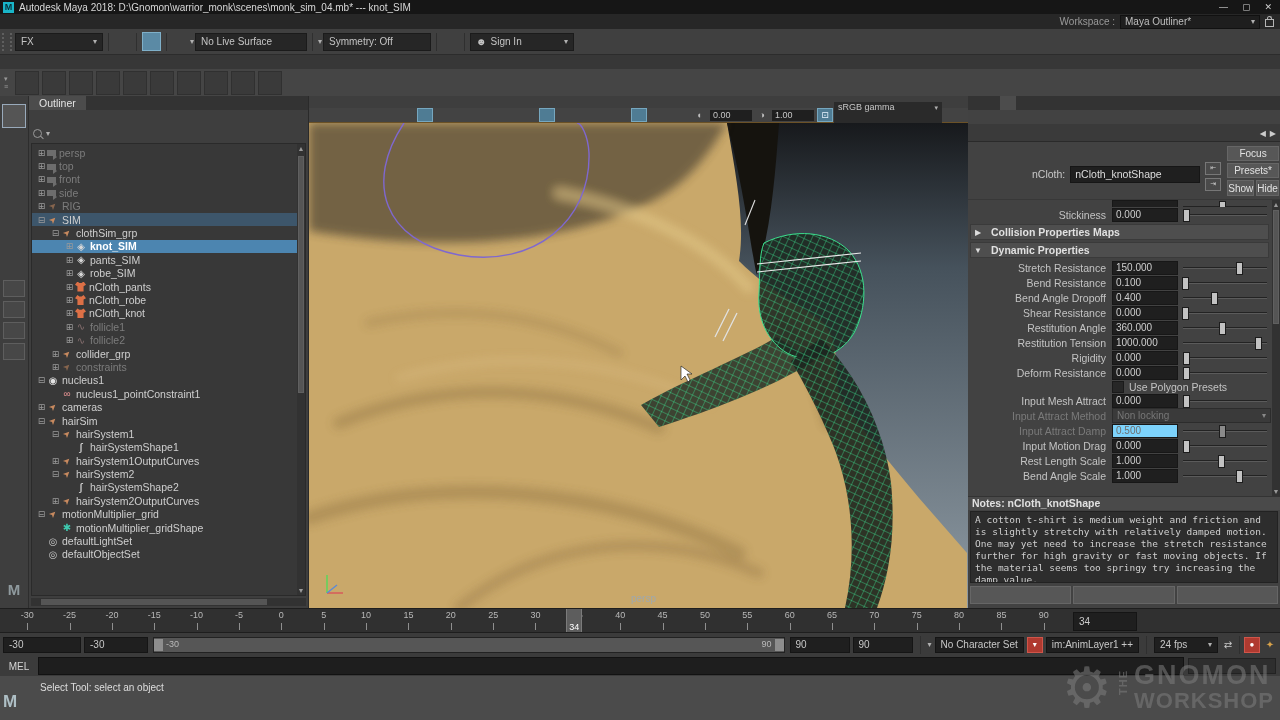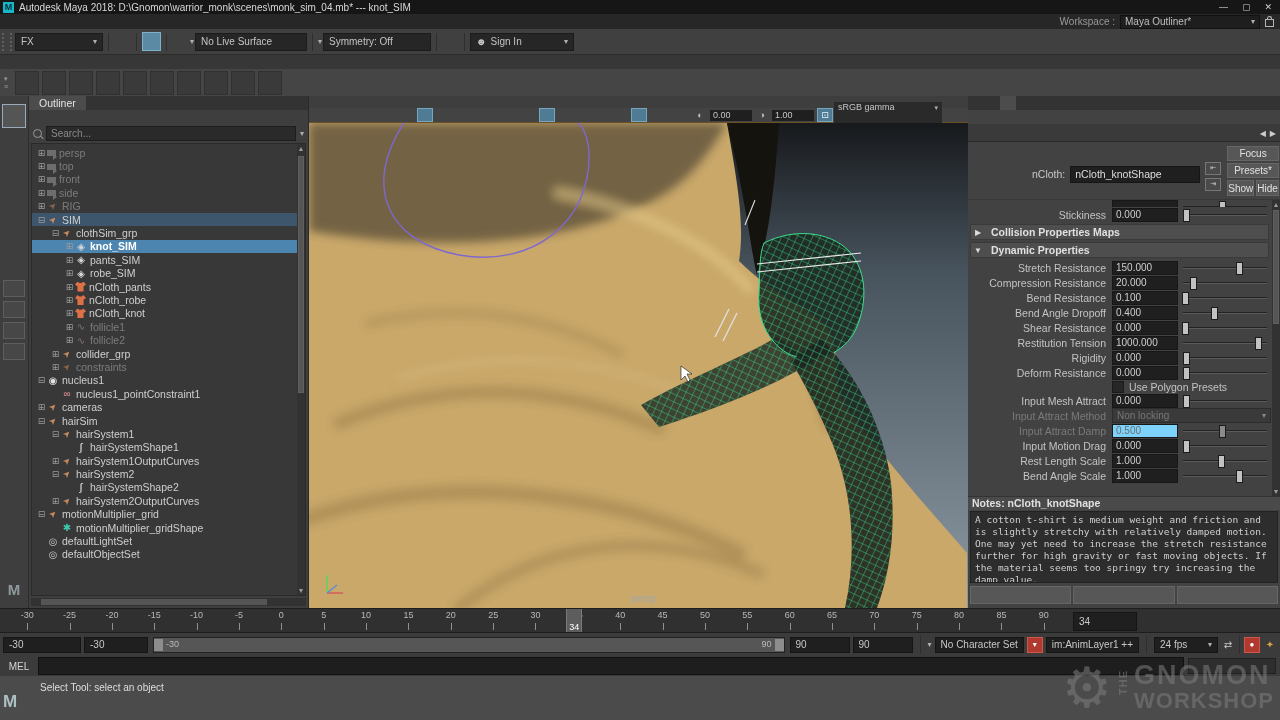--- a/index.html
+++ b/index.html
@@ -344,21 +344,20 @@
   <div id="outliner-tabrow">
     <span id="outliner-tab">Outliner</span>
   </div>
   <div id="outliner-menus">
     <span></span>
       <span></span>
       <span></span>
   </div>
   <div id="outliner-search">
     <span class="search-glyph"></span>
-    <input id="search-input" placeholder="Search..." style="">
     <span class="caret">▾</span>
   </div>
   <div id="outliner-tree">
     <div class="tree-row grayed" style="padding-left: 4px;">
         <span class="tree-exp">⊞</span>
         <span class="tree-icon ti icon-camera"></span>
         <span class="tree-label">persp</span>
       </div>
       <div class="tree-row grayed" style="padding-left: 4px;">
         <span class="tree-exp">⊞</span>
@@ -700,46 +699,46 @@
         <span class="section-label">Dynamic Properties</span>
       </div></span>
     <span><div class="attr-row">
         <span class="attr-label">Stretch Resistance</span>
         <span class="attr-field">150.000</span>
         <span class="ae-slider">
             <span class="ae-track"></span>
             <span class="ae-handle" style="left: 67%;"></span>
           </span>
       </div><div class="attr-row">
-        <span class="attr-label">Compression Resistance</span>
-        <span class="attr-field">20.000</span>
-        <span class="ae-slider">
-            <span class="ae-track"></span>
-            <span class="ae-handle" style="left: 12%;"></span>
-          </span>
-      </div><div class="attr-row">
         <span class="attr-label">Bend Resistance</span>
         <span class="attr-field">0.100</span>
         <span class="ae-slider">
             <span class="ae-track"></span>
             <span class="ae-handle" style="left: 2%;"></span>
           </span>
       </div><div class="attr-row">
         <span class="attr-label">Bend Angle Dropoff</span>
         <span class="attr-field">0.400</span>
         <span class="ae-slider">
             <span class="ae-track"></span>
             <span class="ae-handle" style="left: 37%;"></span>
           </span>
       </div><div class="attr-row">
         <span class="attr-label">Shear Resistance</span>
         <span class="attr-field">0.000</span>
         <span class="ae-slider">
             <span class="ae-track"></span>
             <span class="ae-handle" style="left: 2%;"></span>
+          </span>
+      </div><div class="attr-row">
+        <span class="attr-label">Restitution Angle</span>
+        <span class="attr-field">360.000</span>
+        <span class="ae-slider">
+            <span class="ae-track"></span>
+            <span class="ae-handle" style="left: 46%;"></span>
           </span>
       </div><div class="attr-row">
         <span class="attr-label">Restitution Tension</span>
         <span class="attr-field">1000.000</span>
         <span class="ae-slider">
             <span class="ae-track"></span>
             <span class="ae-handle" style="left: 89%;"></span>
           </span>
       </div><div class="attr-row">
         <span class="attr-label">Rigidity</span>

